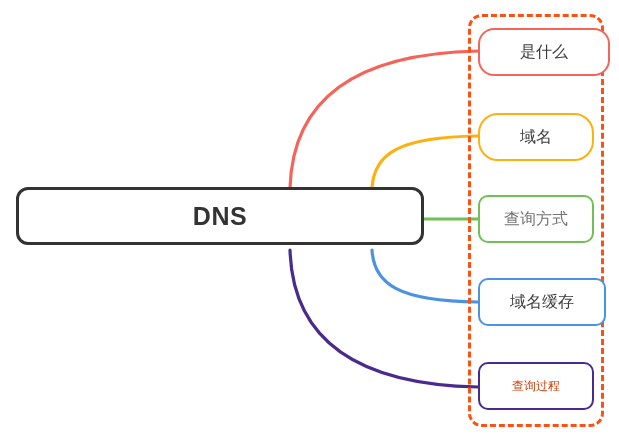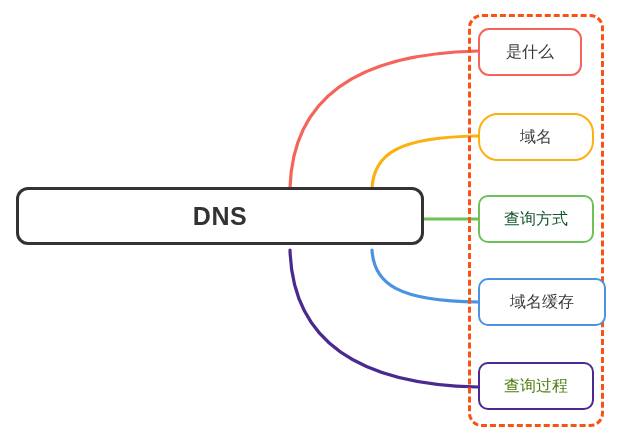--- a/index.html
+++ b/index.html
@@ -81,29 +81,29 @@
       <path d="M 290 250 C 292 318 330 384 478 387" stroke="#4A2A8E" stroke-width="3.2"></path>
     </g>
   </svg>
 
   <div class="group-boundary" style="left: 468px; top: 14px; width: 136px; height: 413px; border-width: 3px; border-color: rgb(250, 82, 19); border-radius: 14px;"></div>
 
   <div class="root-node" style="left: 16px; top: 187px; width: 408px; height: 58px; border-width: 3px; border-color: rgb(51, 51, 51); border-radius: 12px; background: rgb(255, 255, 255);">
     <span class="root-label" style="font-size: 25px; color: rgb(51, 51, 51);">DNS</span>
   </div>
 
-  <div class="branch-node" style="left: 478px; top: 28px; width: 104px; height: 48px; border-width: 2.6px; border-color: rgb(244, 100, 90); border-radius: 11px;">
+  <div class="branch-node" style="left: 478px; top: 28px; width: 132px; height: 48px; border-width: 2.6px; border-color: rgb(244, 100, 90); border-radius: 16px;">
     <span class="branch-label" style="font-size: 16px; color: rgb(58, 58, 58);">是什么</span>
   </div>
   <div class="branch-node" style="left: 478px; top: 113px; width: 116px; height: 48px; border-width: 2.6px; border-color: rgb(251, 177, 16); border-radius: 20px;">
     <span class="branch-label" style="font-size: 16px; color: rgb(58, 58, 58);">域名</span>
   </div>
   <div class="branch-node" style="left: 478px; top: 195px; width: 116px; height: 48px; border-width: 2.6px; border-color: rgb(111, 192, 85); border-radius: 10px;">
-    <span class="branch-label" style="font-size: 16px; color: #14532d;">查询方式</span>
+    <span class="branch-label" style="font-size: 16px; color: #737373;">查询方式</span>
   </div>
   <div class="branch-node" style="left: 478px; top: 278px; width: 128px; height: 48px; border-width: 2.6px; border-color: rgb(75, 147, 224); border-radius: 10px;">
     <span class="branch-label" style="font-size: 16px; color: rgb(58, 58, 58);">域名缓存</span>
   </div>
   <div class="branch-node" style="left: 478px; top: 362px; width: 116px; height: 48px; border-width: 2.6px; border-color: rgb(74, 42, 142); border-radius: 10px;">
-    <span class="branch-label" style="font-size: 16px; color: #4d7c0f;">查询过程</span>
+    <span class="branch-label" style="font-size: 12px; color: #c2410c;">查询过程</span>
   </div>
 
 </div>
 
 </body></html>

